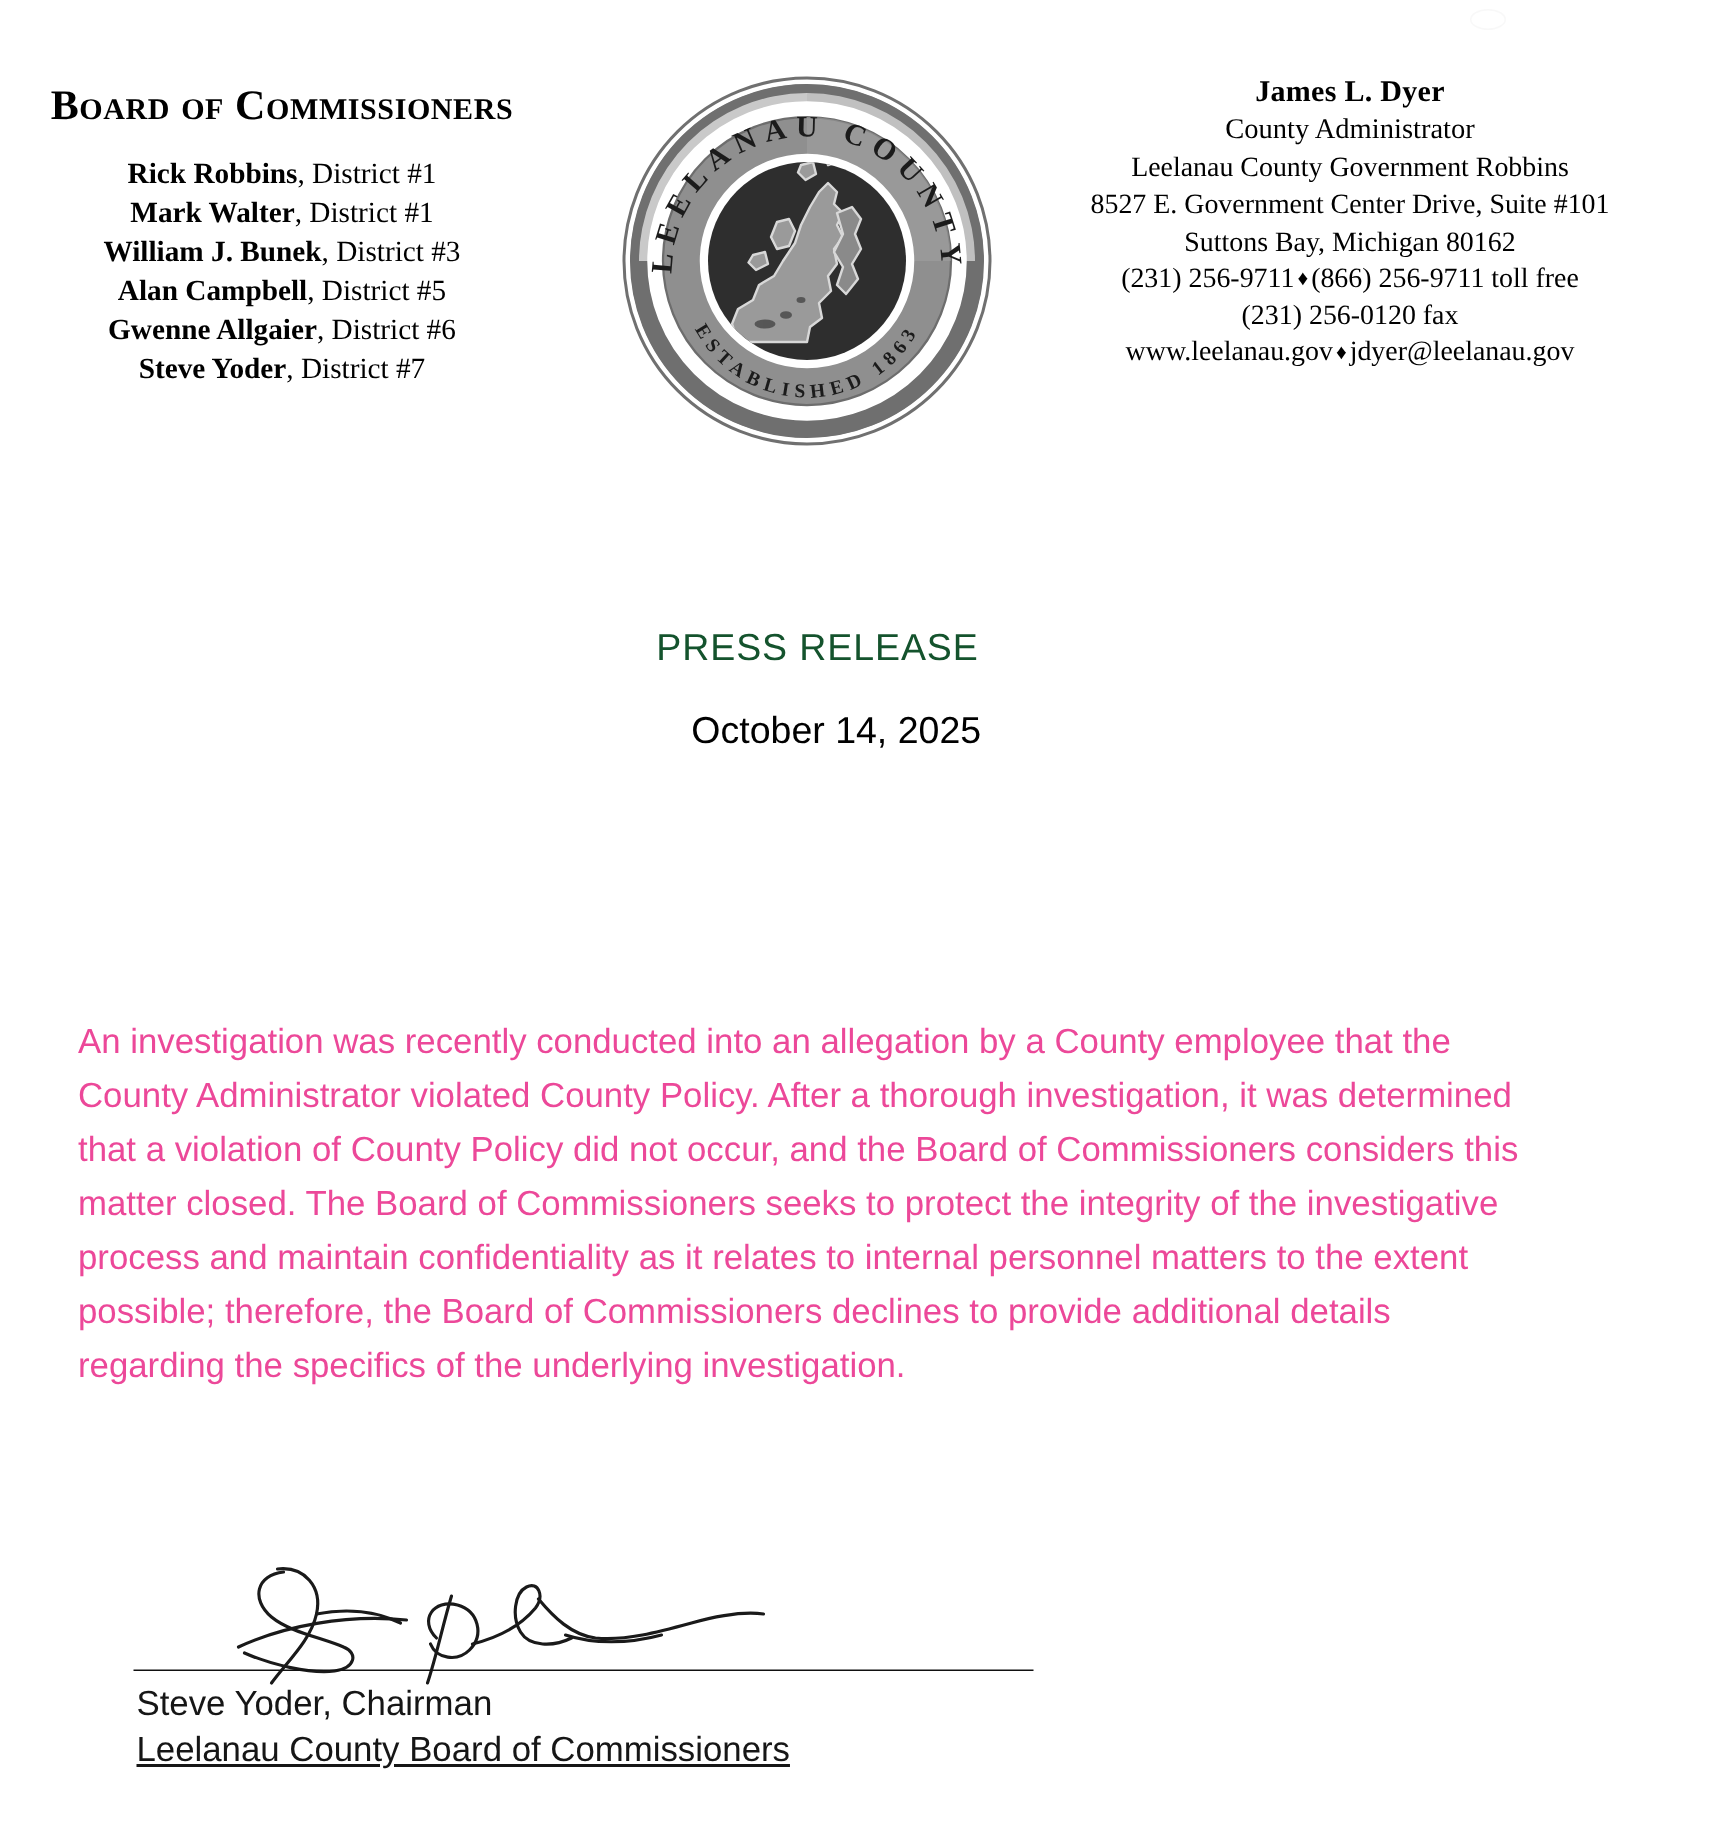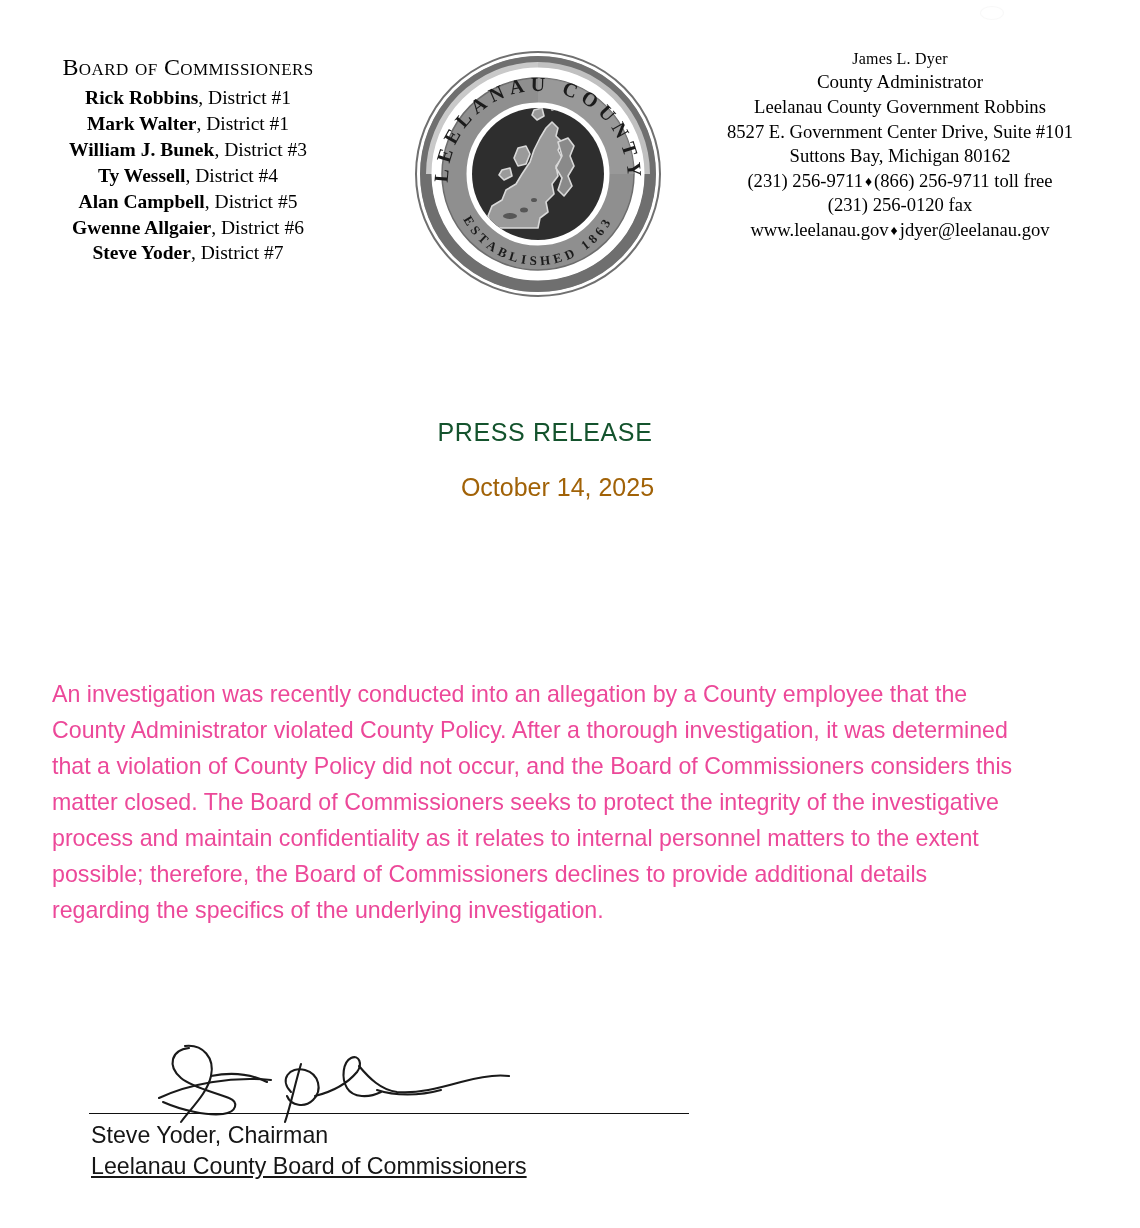--- a/index.html
+++ b/index.html
@@ -28,26 +28,26 @@
   .commissioners {
     position: absolute;
     left: 8px;
     top: 52px;
     width: 360px;
     text-align: center;
     font-family: "Liberation Serif", serif;
     line-height: 1.33;
   }
   .board-title {
-    font-size: 24px;
-    font-weight: normal;
+    font-size: 28px;
+    font-weight: bold;
     font-variant: small-caps;
     letter-spacing: 0.4px;
     white-space: nowrap;
-    margin-bottom: 1px;
+    margin-bottom: 15px;
   }
   .commissioner-row {
     font-size: 19.5px;
     white-space: nowrap;
     text-align: center;
   }
   .commissioner-row .cname {
     font-weight: bold;
   }
   .commissioner-row .cdist {
@@ -57,22 +57,22 @@
   
   .admin-block {
     position: absolute;
     left: 690px;
     top: 48px;
     width: 420px;
     text-align: center;
     line-height: 1.32;
   }
   .admin-name {
-    font-size: 16px;
-    font-weight: normal;
+    font-size: 20px;
+    font-weight: bold;
     letter-spacing: 0.2px;
   }
   .admin-role {
     font-size: 19px;
     margin-bottom: 1px;
   }
   .admin-line {
     font-size: 18.6px;
     white-space: nowrap;
   }
@@ -102,21 +102,21 @@
     font-family: "Liberation Sans", sans-serif;
   }
   .press-release {
     font-size: 25px;
     letter-spacing: 0.6px;
     color: #14532d;
   }
   .release-date {
     font-size: 25px;
     margin-top: 26px;
-    color: #a16207;
+    color: #000000;
     padding-left: 25px;
   }
 
   
   .body-text {
     position: absolute;
     left: 52px;
     top: 676px;
     width: 968px;
     font-family: "Liberation Sans", sans-serif;
@@ -182,23 +182,20 @@
     <div class="board-title">Board of Commissioners</div>
 
     <div class="commissioner-row">
       <span class="cname">Rick Robbins</span><span class="cdist">, District #1</span>
     </div>
     <div class="commissioner-row">
       <span class="cname">Mark Walter</span><span class="cdist">, District #1</span>
     </div>
     <div class="commissioner-row">
       <span class="cname">William J. Bunek</span><span class="cdist">, District #3</span>
-    </div>
-    <div class="commissioner-row">
-      <span class="cname">Ty Wessell</span><span class="cdist">, District #4</span>
     </div>
     <div class="commissioner-row">
       <span class="cname">Alan Campbell</span><span class="cdist">, District #5</span>
     </div>
     <div class="commissioner-row">
       <span class="cname">Gwenne Allgaier</span><span class="cdist">, District #6</span>
     </div>
     <div class="commissioner-row">
       <span class="cname">Steve Yoder</span><span class="cdist">, District #7</span>
     </div>

